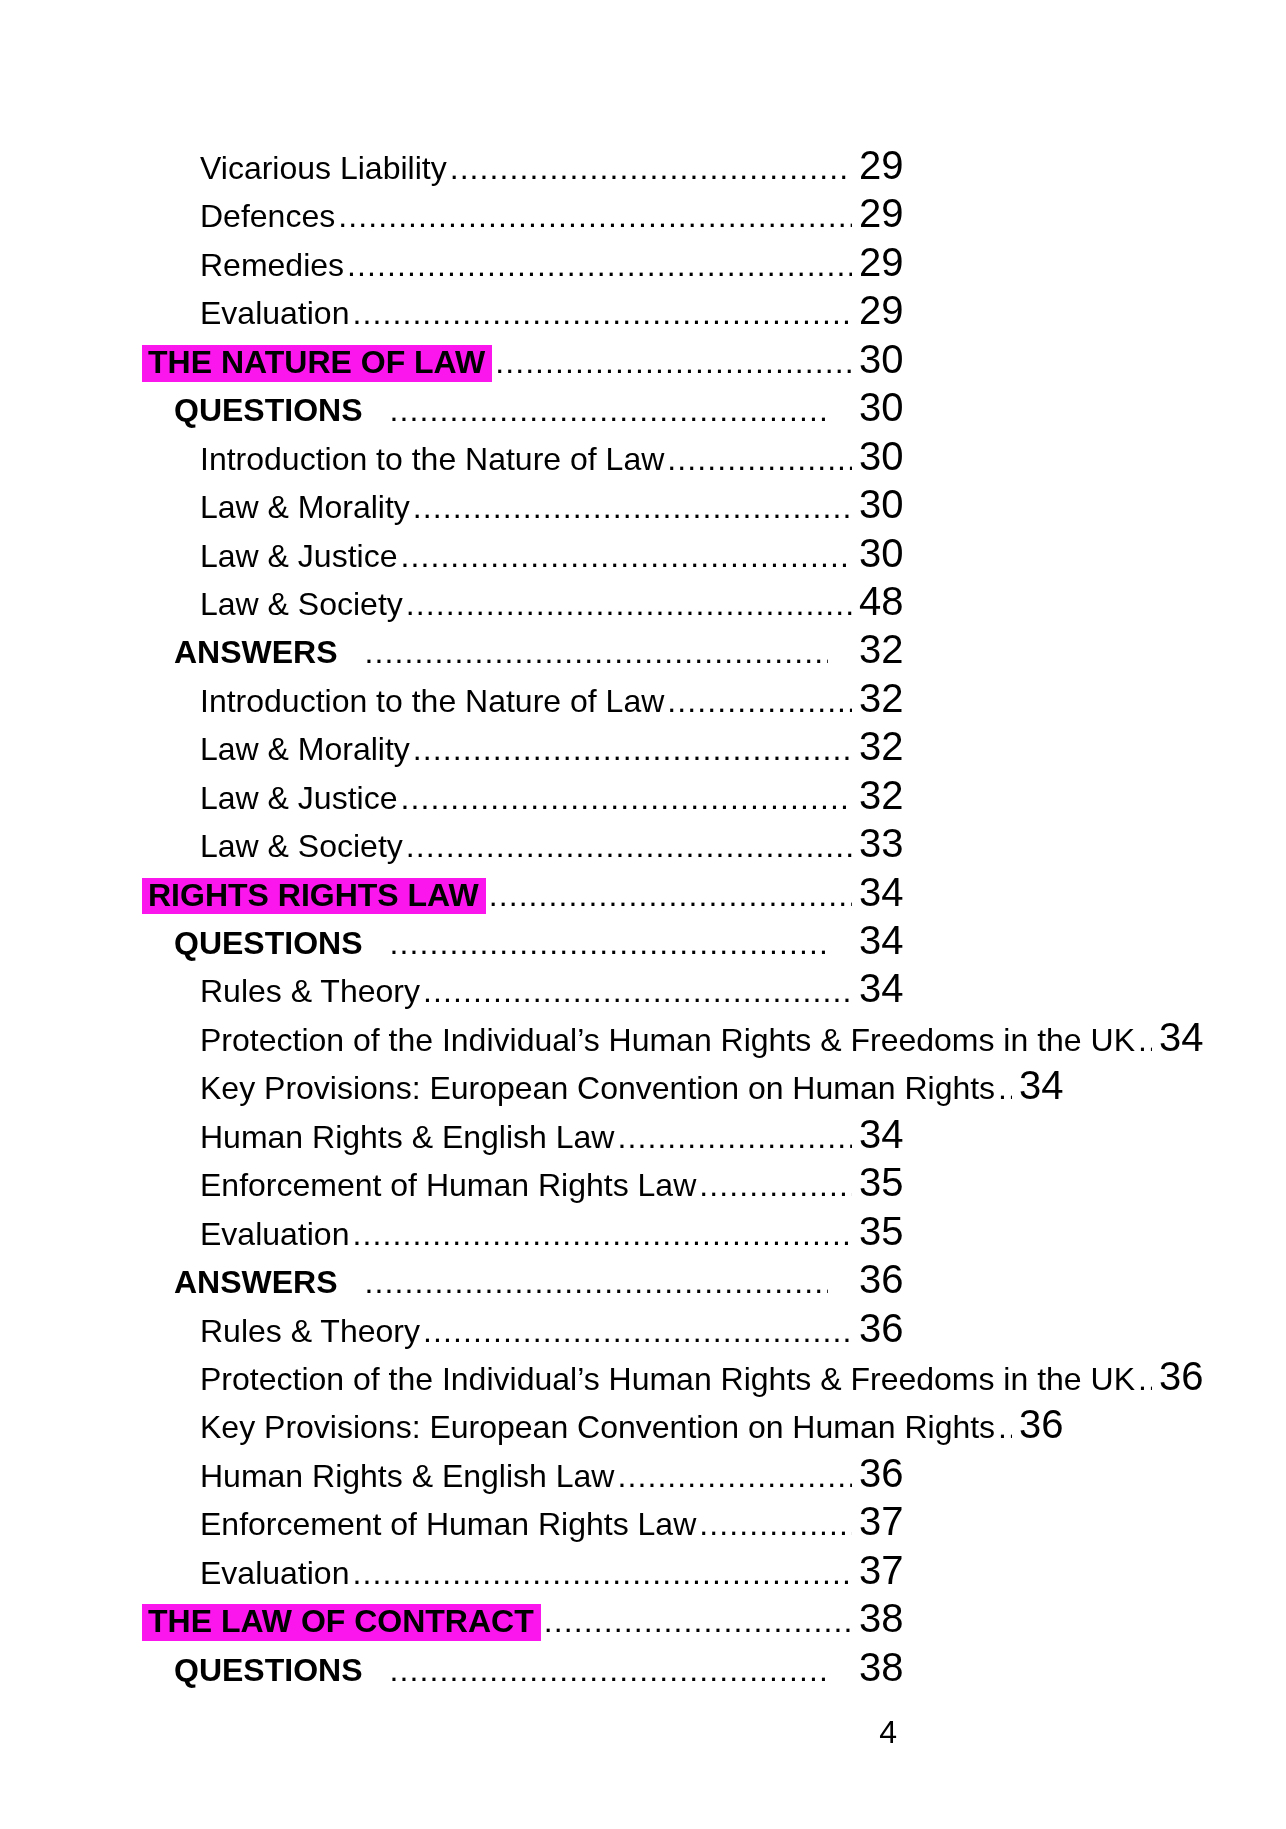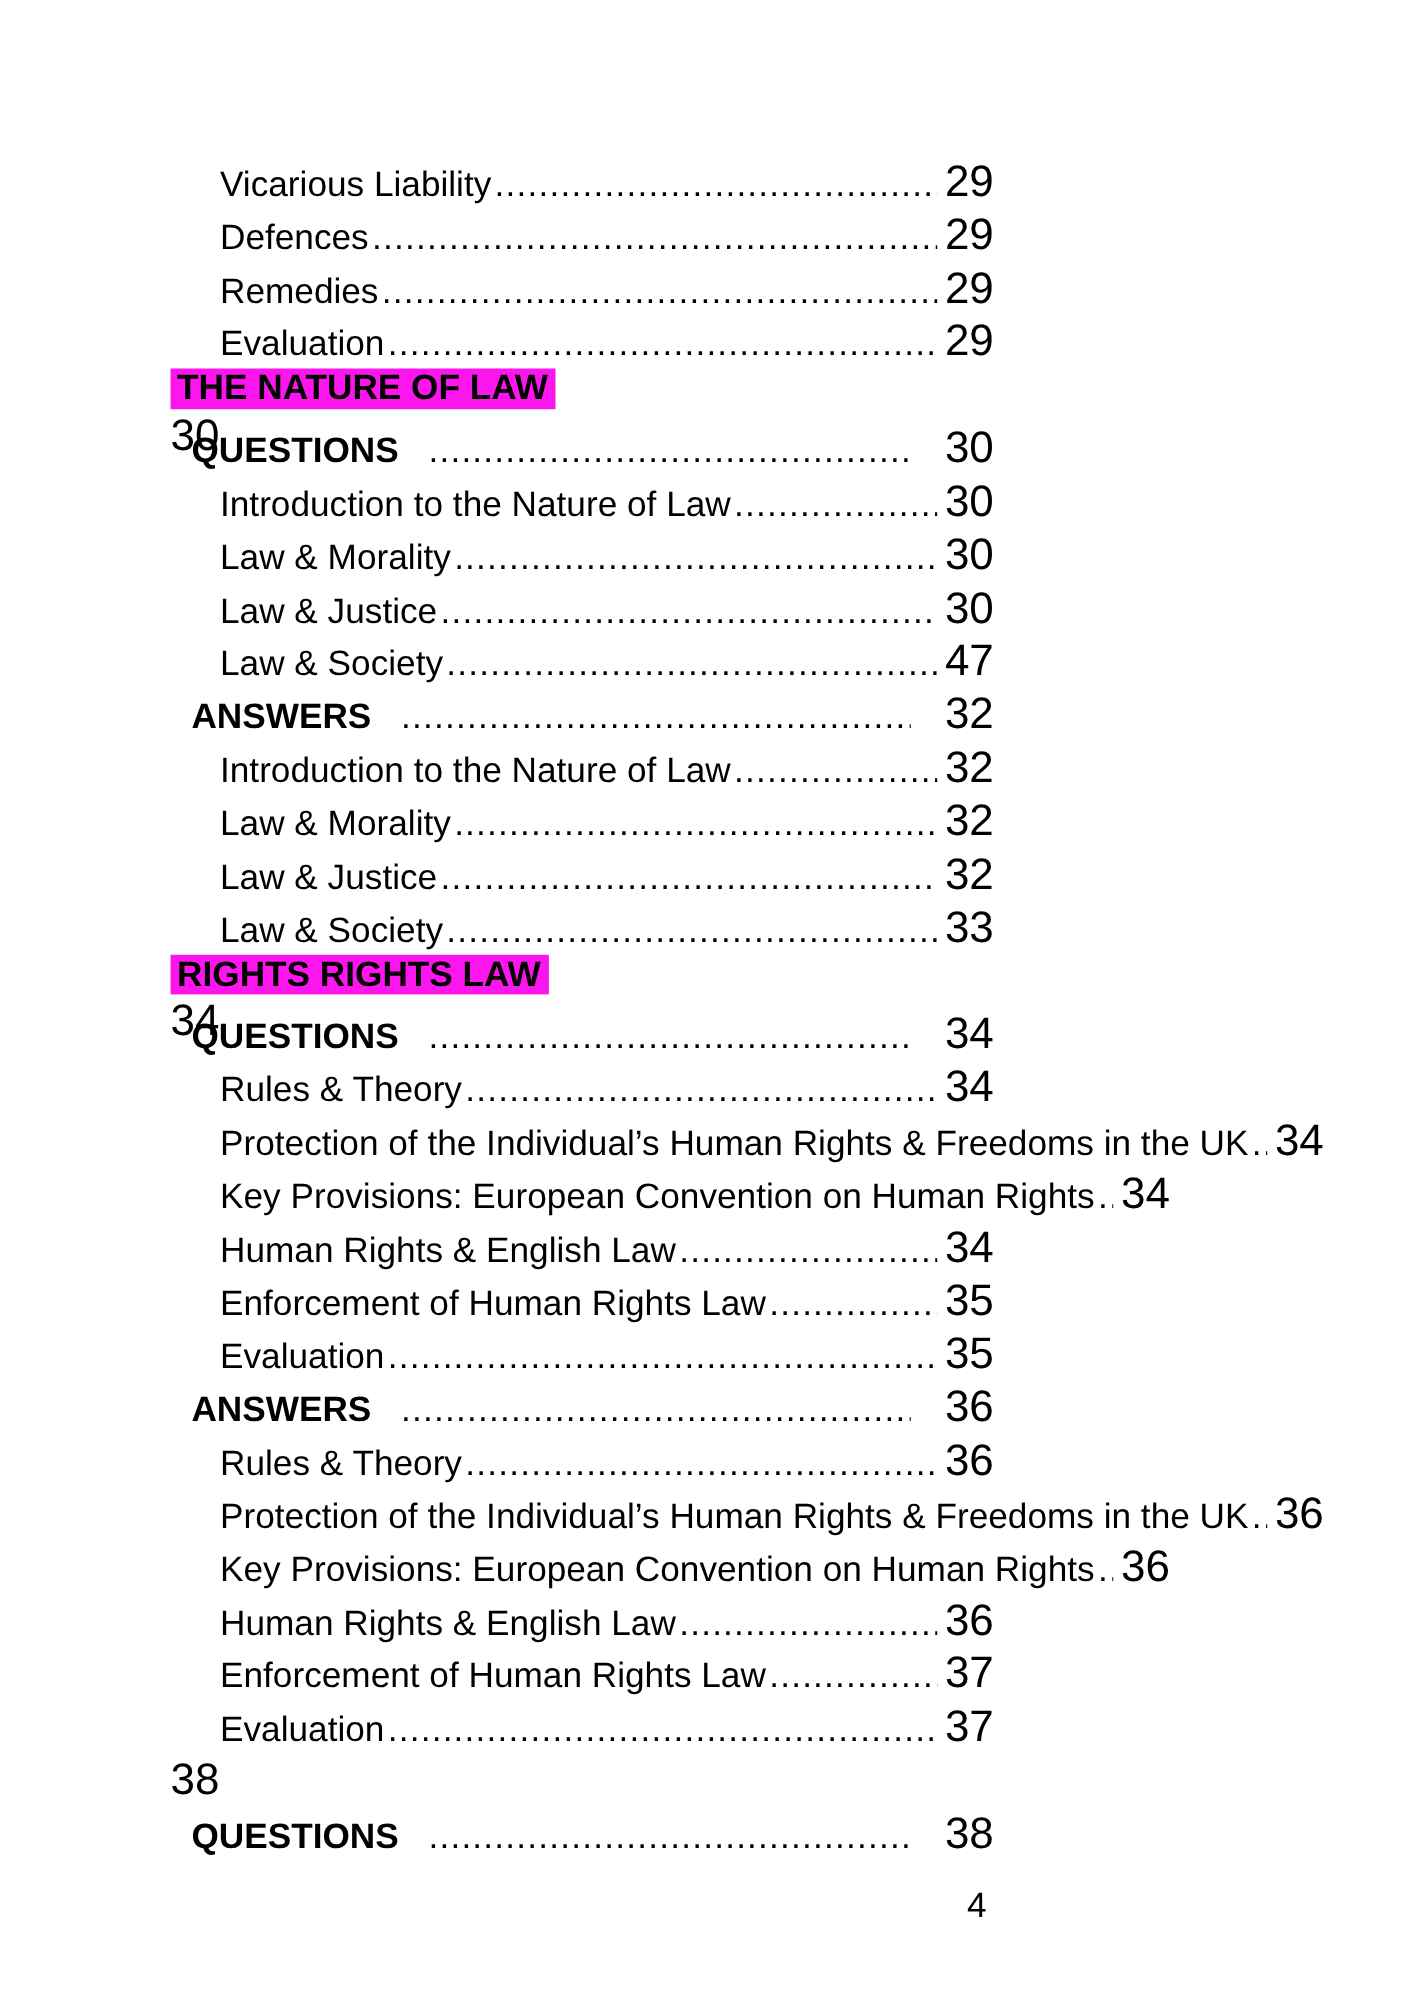--- a/index.html
+++ b/index.html
@@ -22,21 +22,21 @@
     background: #ffffff;
   }
   .toc-row {
     display: flex;
     align-items: baseline;
     height: 48.45px;
     line-height: 48.45px;
     font-size: 32px;
     white-space: nowrap;
   }
-  .toc-row.lvl1 { font-weight: bold; flex-direction: column; }
+  .toc-row.lvl1 { font-weight: bold; }
   .toc-row.lvl2 { font-weight: bold; margin-left: 26px; gap: 24px; }
   .toc-row.lvl3 { margin-left: 52px; }
   .toc-row .title {
     display: inline-block;
     line-height: 1.06;
   }
   .toc-row.lvl1 .title {
     background: var(--highlight, #fb16ee);
     margin-left: -6px;
     padding: 1px 7px 2px 6px;
@@ -113,21 +113,21 @@
         <span class="pagenum">30</span>
       </div>
       <div class="toc-row lvl3">
         <span class="title">Law &amp; Justice</span>
         <span class="leader"></span>
         <span class="pagenum">30</span>
       </div>
       <div class="toc-row lvl3">
         <span class="title">Law &amp; Society</span>
         <span class="leader"></span>
-        <span class="pagenum">47</span>
+        <span class="pagenum">48</span>
       </div>
       <div class="toc-row lvl2">
         <span class="title">ANSWERS</span>
         <span class="leader"></span>
         <span class="pagenum">32</span>
       </div>
       <div class="toc-row lvl3">
         <span class="title">Introduction to the Nature of Law</span>
         <span class="leader"></span>
         <span class="pagenum">32</span>
@@ -216,20 +216,21 @@
         <span class="title">Enforcement of Human Rights Law</span>
         <span class="leader"></span>
         <span class="pagenum">37</span>
       </div>
       <div class="toc-row lvl3">
         <span class="title">Evaluation</span>
         <span class="leader"></span>
         <span class="pagenum">37</span>
       </div>
       <div class="toc-row lvl1">
+        <span class="title">THE LAW OF CONTRACT</span>
         <span class="leader"></span>
         <span class="pagenum">38</span>
       </div>
       <div class="toc-row lvl2">
         <span class="title">QUESTIONS</span>
         <span class="leader"></span>
         <span class="pagenum">38</span>
       </div>
     </div>
   <div class="footer">

